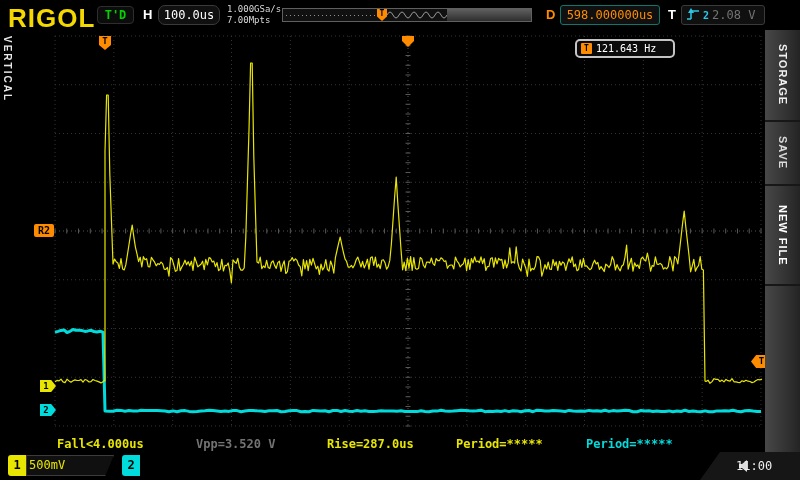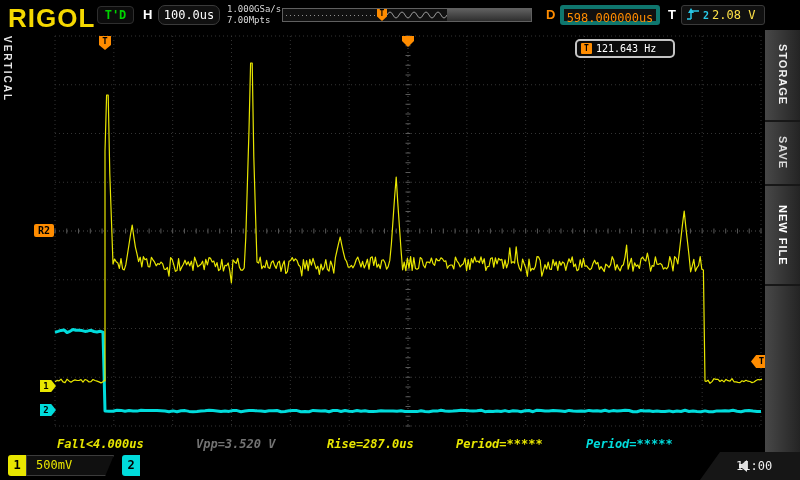--- a/index.html
+++ b/index.html
@@ -13,25 +13,25 @@
   .td-badge{position:absolute;left:97px;top:6px;width:37px;height:18px;background:#0c0c0c;border:1px solid #2e2e2e;color:#00d400;font-size:12px;font-weight:bold;text-align:center;line-height:16px;border-radius:4px;}
   .h-label{position:absolute;left:143px;top:7px;color:#fff;font-size:13px;font-weight:bold;font-family:"Liberation Sans",sans-serif;}
   .tb-box{position:absolute;left:158px;top:5px;width:62px;height:20px;background:#101010;border:1px solid #3a3a3a;border-radius:7px;color:#fff;font-size:12px;text-align:center;line-height:18px;}
   .rate{position:absolute;left:227px;top:4px;color:#d8d8d8;font-size:9px;line-height:11px;}
   .posbar{position:absolute;left:282px;top:8px;width:250px;height:14px;background:#111;border:1px solid #606060;}
   .posline{position:absolute;left:3px;top:6px;width:92px;height:1px;background:repeating-linear-gradient(to right,#909090 0 1px,transparent 1px 4px);}
   .squiggle{position:absolute;left:104px;top:0;}
   .posblock{position:absolute;left:164px;top:0;width:84px;height:12px;background:linear-gradient(#606060,#2e2e2e);}
   .posmarker{position:absolute;left:94px;top:0;width:10px;height:12px;background:#ff8c00;color:#000;font-size:8px;font-weight:bold;text-align:center;line-height:9px;clip-path:polygon(0 0,100% 0,100% 62%,50% 100%,0 62%);}
   .d-label{position:absolute;left:546px;top:7px;color:#ff8c00;font-weight:bold;font-size:13px;font-family:"Liberation Sans",sans-serif;}
-  .delay-box{position:absolute;left:560px;top:5px;width:100px;height:20px;background:#101010;border:4px solid #0f766e;border-radius:3px;color:#ff8c00;font-size:12px;text-align:center;line-height:18px;}
+  .delay-box{position:absolute;left:560px;top:5px;width:100px;height:20px;background:#101010;border:1px solid #0f766e;border-radius:3px;color:#ff8c00;font-size:12px;text-align:center;line-height:18px;}
   .t-label{position:absolute;left:668px;top:7px;color:#fff;font-weight:bold;font-size:13px;font-family:"Liberation Sans",sans-serif;}
   .trig-box{position:absolute;left:681px;top:5px;width:84px;height:20px;background:#101010;border:1px solid #3a3a3a;border-radius:3px;display:flex;align-items:center;gap:3px;padding:0 5px;}
   .trig-ch{color:#28c8e8;font-size:10px;font-weight:bold;}
-  .trig-lvl{color:#fde047;font-size:12px;}
+  .trig-lvl{color:#737373;font-size:12px;}
 
   
   .left-label{position:absolute;left:2px;top:36px;color:#e8e8e8;font-size:10px;font-weight:bold;writing-mode:vertical-rl;letter-spacing:2px;font-family:"Liberation Sans",sans-serif;z-index:5;}
   .right-menu{position:absolute;left:765px;top:30px;width:35px;height:422px;background:linear-gradient(to right,#484848,#242424);z-index:8;display:flex;flex-direction:column;}
   .menu-item{writing-mode:vertical-rl;width:35px;color:#d8d8d8;font-size:11px;font-weight:bold;font-family:"Liberation Sans",sans-serif;letter-spacing:1px;display:flex;align-items:center;justify-content:center;border-bottom:2px solid #171717;}
   .mi-storage{height:92px;color:#f0f0f0;}
   .mi-save{height:64px;}
   .mi-newfile{height:100px;color:#fff;}
 
   
@@ -42,33 +42,33 @@
   .mk{position:absolute;z-index:3;color:#000;font-weight:bold;text-align:center;}
   .mk-ref{left:34px;top:224px;width:20px;height:13px;background:#ff8c00;font-size:10px;line-height:13px;border-radius:2px;}
   .mk-trigtop{left:99px;top:36px;width:12px;height:14px;background:#ff8c00;font-size:9px;line-height:10px;clip-path:polygon(0 0,100% 0,100% 64%,50% 100%,0 64%);}
   .pentagon{position:absolute;left:402px;top:36px;width:12px;height:11px;background:#ff8c00;clip-path:polygon(0 0,100% 0,100% 45%,50% 100%,0 45%);z-index:3;}
   .mk-trigright{left:751px;top:355px;width:17px;height:13px;background:#ff8c00;font-size:9px;line-height:13px;padding-left:4px;clip-path:polygon(0 50%,30% 0,100% 0,100% 100%,30% 100%);}
   .mk-ch1{left:40px;top:380px;width:16px;height:12px;background:#e8e600;font-size:9px;line-height:12px;padding-right:4px;clip-path:polygon(0 0,70% 0,100% 50%,70% 100%,0 100%);}
   .mk-ch2{left:40px;top:404px;width:16px;height:12px;background:#00dcdc;font-size:9px;line-height:12px;padding-right:4px;clip-path:polygon(0 0,70% 0,100% 50%,70% 100%,0 100%);}
 
   
   .measure-row{position:absolute;left:0;top:435px;width:765px;height:17px;background:#000;z-index:6;}
-  .measure{position:absolute;top:2px;font-size:12px;font-weight:bold;white-space:nowrap;font-style:italic;}
+  .measure{position:absolute;top:2px;font-size:12px;font-weight:bold;white-space:nowrap;}
   .m0{left:57px}.m1{left:196px}.m2{left:327px}.m3{left:456px}.m4{left:586px}
 
   
   .bottombar{position:absolute;left:0;top:452px;width:800px;height:28px;background:#000;z-index:10;}
   .bb-deco{position:absolute;left:700px;top:0;width:100px;height:28px;background:#161616;clip-path:polygon(20% 0,100% 0,100% 100%,0 100%);}
   .ch-block{position:absolute;top:3px;height:21px;display:flex;}
   .ch1-block{left:8px;}
   .ch2-block{left:122px;}
   .ch-tag{width:18px;height:21px;font-size:12px;font-weight:bold;color:#000;text-align:center;line-height:21px;border-radius:3px 0 0 3px;flex:none;}
   .ch1-tag{background:#e8e600;}
   .ch2-tag{background:#00dcdc;}
-  .ch-val{width:88px;height:21px;background:#101010;border:1px solid #3c3c3c;font-size:12px;line-height:19px;padding-left:9px;clip-path:polygon(0 0,100% 0,90% 100%,0 100%);}
+  .ch-val{width:88px;height:21px;background:#101010;border:1px solid #3c3c3c;font-size:12px;line-height:19px;padding-left:2px;clip-path:polygon(0 0,100% 0,90% 100%,0 100%);}
   .ch1-val{color:#e8e600;}
   .ch2-val{color:#00dcdc;}
   .speaker-icon{position:absolute;left:739px;top:8px;}
   .clock{position:absolute;left:736px;top:7px;color:#eee;font-size:12px;}
 </style>
 </head>
 <body>
 
 <div id="screen">
 

